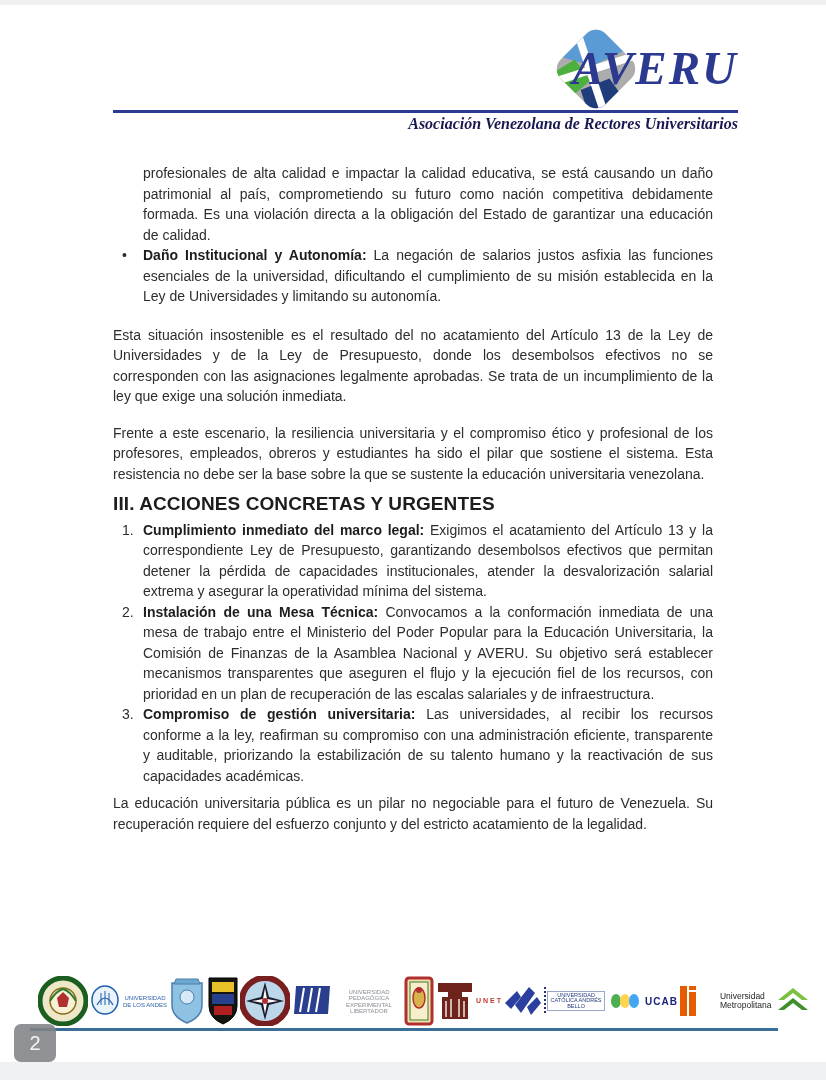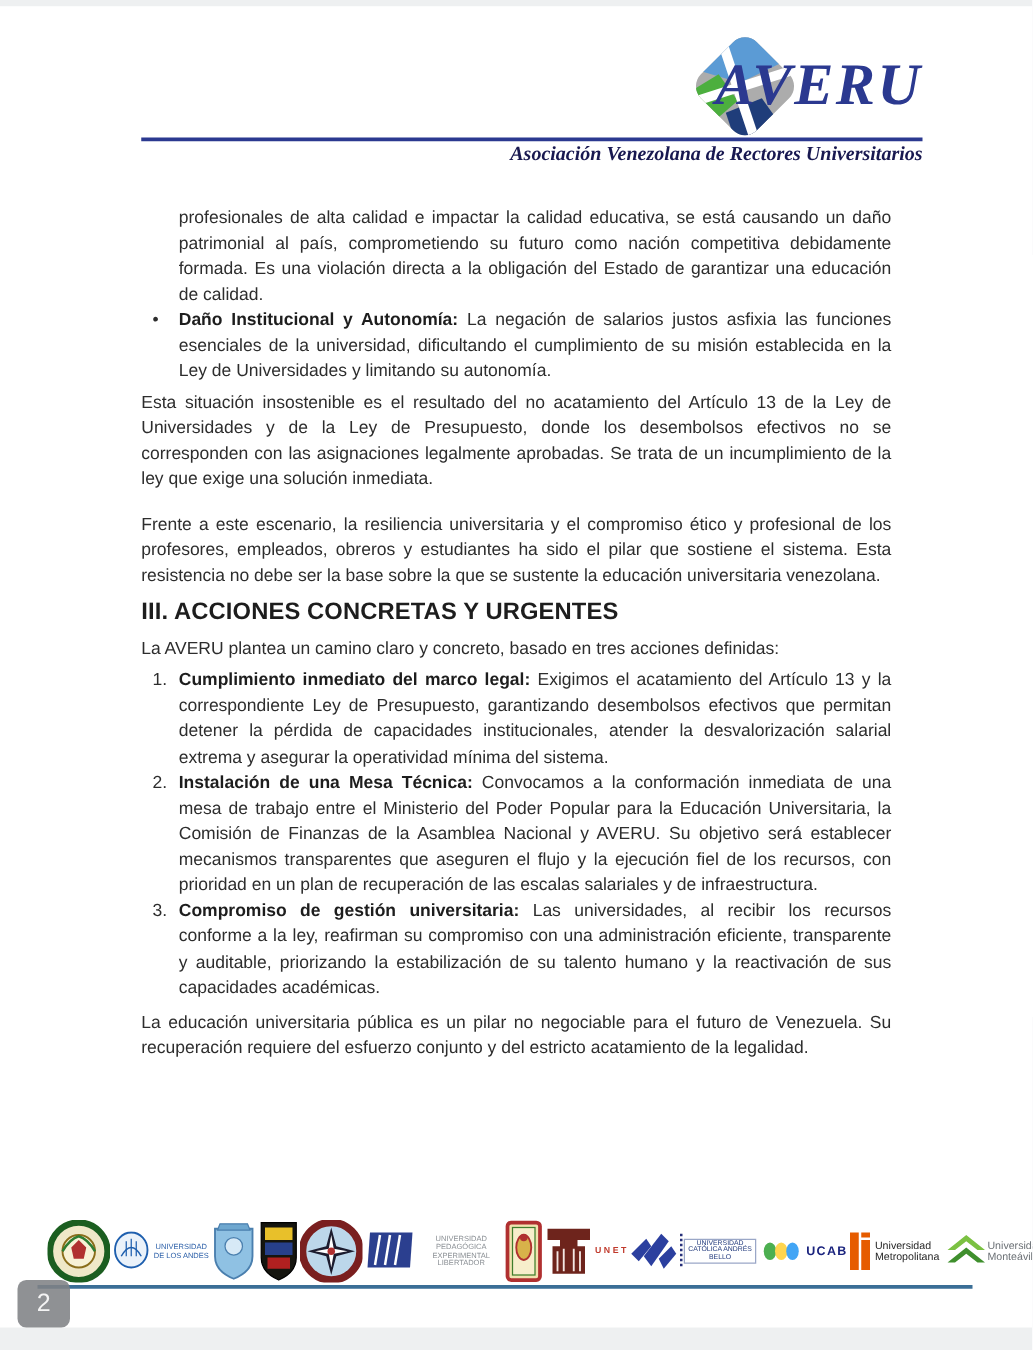--- a/index.html
+++ b/index.html
@@ -32,35 +32,35 @@
   
   .doc-body{
     position:absolute; left:113px; top:158px; width:600px;
     font-size:14px; line-height:20.5px; color:#2d2d2d;
   }
   .jp{ text-align:justify; margin:0; }
   .cont{ padding-left:30px; }
   .li-row{ position:relative; padding-left:30px; text-align:justify; margin:0; }
   .li-marker{ position:absolute; left:9px; top:0; }
   .gap-sm{ margin-top:16px; }
-  .gap-md{ margin-top:4px; }
+  .gap-md{ margin-top:18px; }
   .sec-head{
     margin:10px 0 0 0; font-size:19px; font-weight:bold; color:#1d1d1d;
     letter-spacing:0.1px;
   }
   .intro{ margin-top:7px; }
   .olist{ margin-top:5px; }
   b{ color:#1d1d1d; }
   
   .logos-row{
     position:absolute; left:38px; top:969px; width:752px; height:54px;
     display:flex; align-items:center; justify-content:space-between;
   }
   .logo{ display:flex; flex-direction:row; align-items:center; justify-content:center; }
-  .logo-h{ flex-direction:row; gap:0; }
+  .logo-h{ flex-direction:row; gap:20px; }
   .tiny-cap{
     font-size:6px; line-height:6.5px; text-align:center; color:#2b5fa8;
     margin-top:1px; letter-spacing:0px;
   }
   .tiny-cap.gray{ color:#8a8f94; }
   .tiny-cap.red{ color:#c0392b; font-weight:bold; letter-spacing:2px; font-size:7px;}
   .wordmark{ font-size:8.5px; line-height:9.5px; color:#1f1f1f; width:56px; }
   .ucab-head{ font-size:5.5px; line-height:5.5px; color:#233b7d; text-align:center; width:52px; }
   .ucab-word{ font-size:10px; font-weight:bold; color:#1a237e; letter-spacing:1px; }
   .footer-rule{
@@ -107,21 +107,20 @@
 
       <div class="li-row">
         <span class="li-marker">•</span>
         <span><b>Daño Institucional y Autonomía:</b> <span>La negación de salarios justos asfixia las funciones esenciales de la universidad, dificultando el cumplimiento de su misión establecida en la Ley de Universidades y limitando su autonomía.</span></span>
       </div>
 
       <p class="jp gap-md">Esta situación insostenible es el resultado del no acatamiento del Artículo 13 de la Ley de Universidades y de la Ley de Presupuesto, donde los desembolsos efectivos no se corresponden con las asignaciones legalmente aprobadas. Se trata de un incumplimiento de la ley que exige una solución inmediata.</p>
       <p class="jp gap-sm">Frente a este escenario, la resiliencia universitaria y el compromiso ético y profesional de los profesores, empleados, obreros y estudiantes ha sido el pilar que sostiene el sistema. Esta resistencia no debe ser la base sobre la que se sustente la educación universitaria venezolana.</p>
 
       <h3 class="sec-head">III. ACCIONES CONCRETAS Y URGENTES</h3>
-      <p class="jp intro">La AVERU plantea un camino claro y concreto, basado en tres acciones definidas:</p>
 
       <div class="olist">
         <div class="li-row">
           <span class="li-marker">1.</span>
           <span><b>Cumplimiento inmediato del marco legal:</b> <span>Exigimos el acatamiento del Artículo 13 y la correspondiente Ley de Presupuesto, garantizando desembolsos efectivos que permitan detener la pérdida de capacidades institucionales, atender la desvalorización salarial extrema y asegurar la operatividad mínima del sistema.</span></span>
         </div>
         <div class="li-row">
           <span class="li-marker">2.</span>
           <span><b>Instalación de una Mesa Técnica:</b> <span>Convocamos a la conformación inmediata de una mesa de trabajo entre el Ministerio del Poder Popular para la Educación Universitaria, la Comisión de Finanzas de la Asamblea Nacional y AVERU. Su objetivo será establecer mecanismos transparentes que aseguren el flujo y la ejecución fiel de los recursos, con prioridad en un plan de recuperación de las escalas salariales y de infraestructura.</span></span>
         </div>

